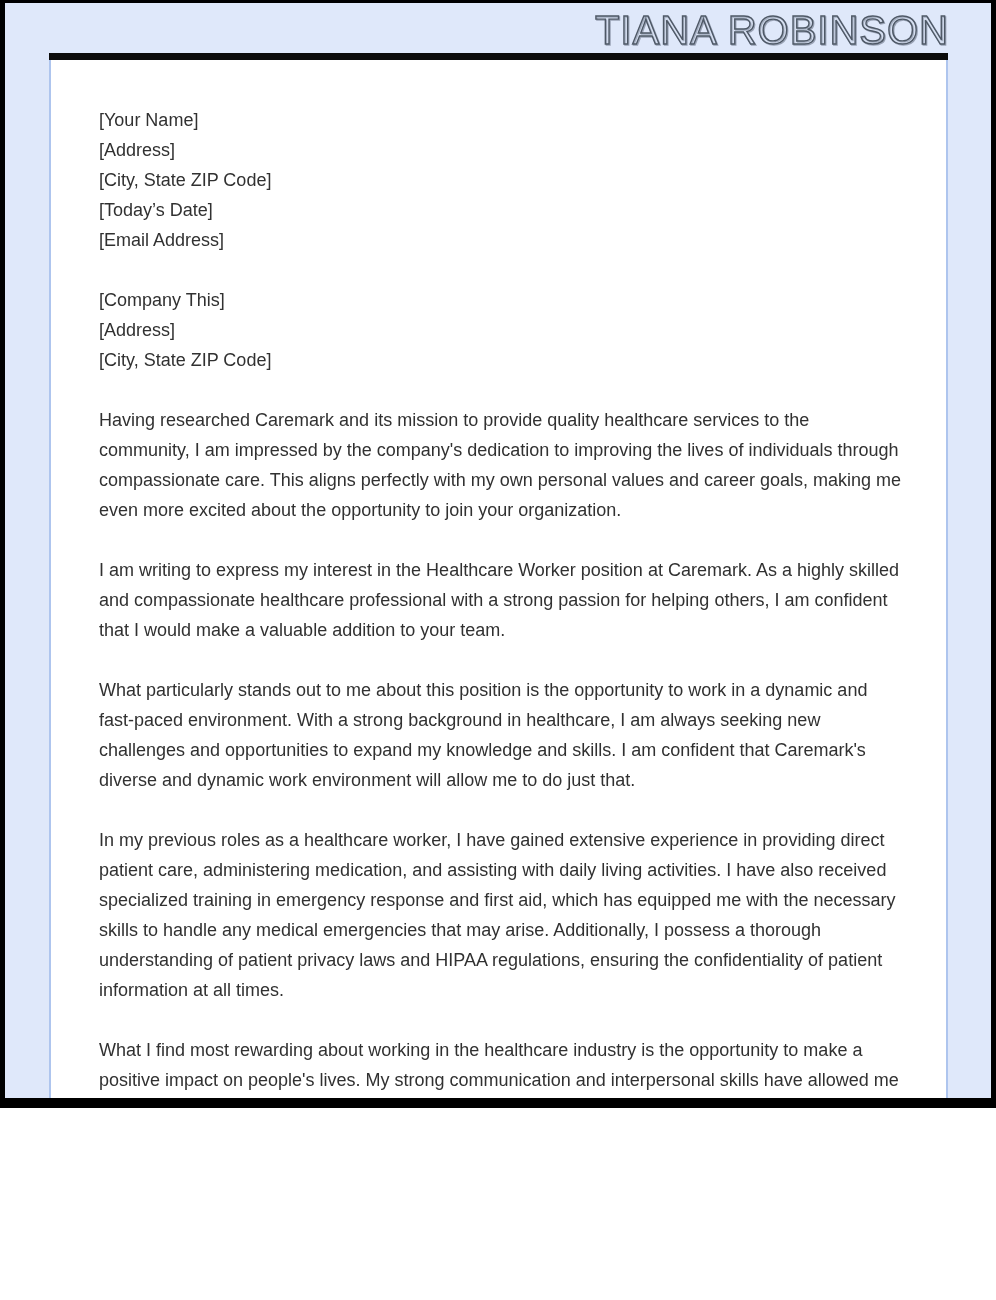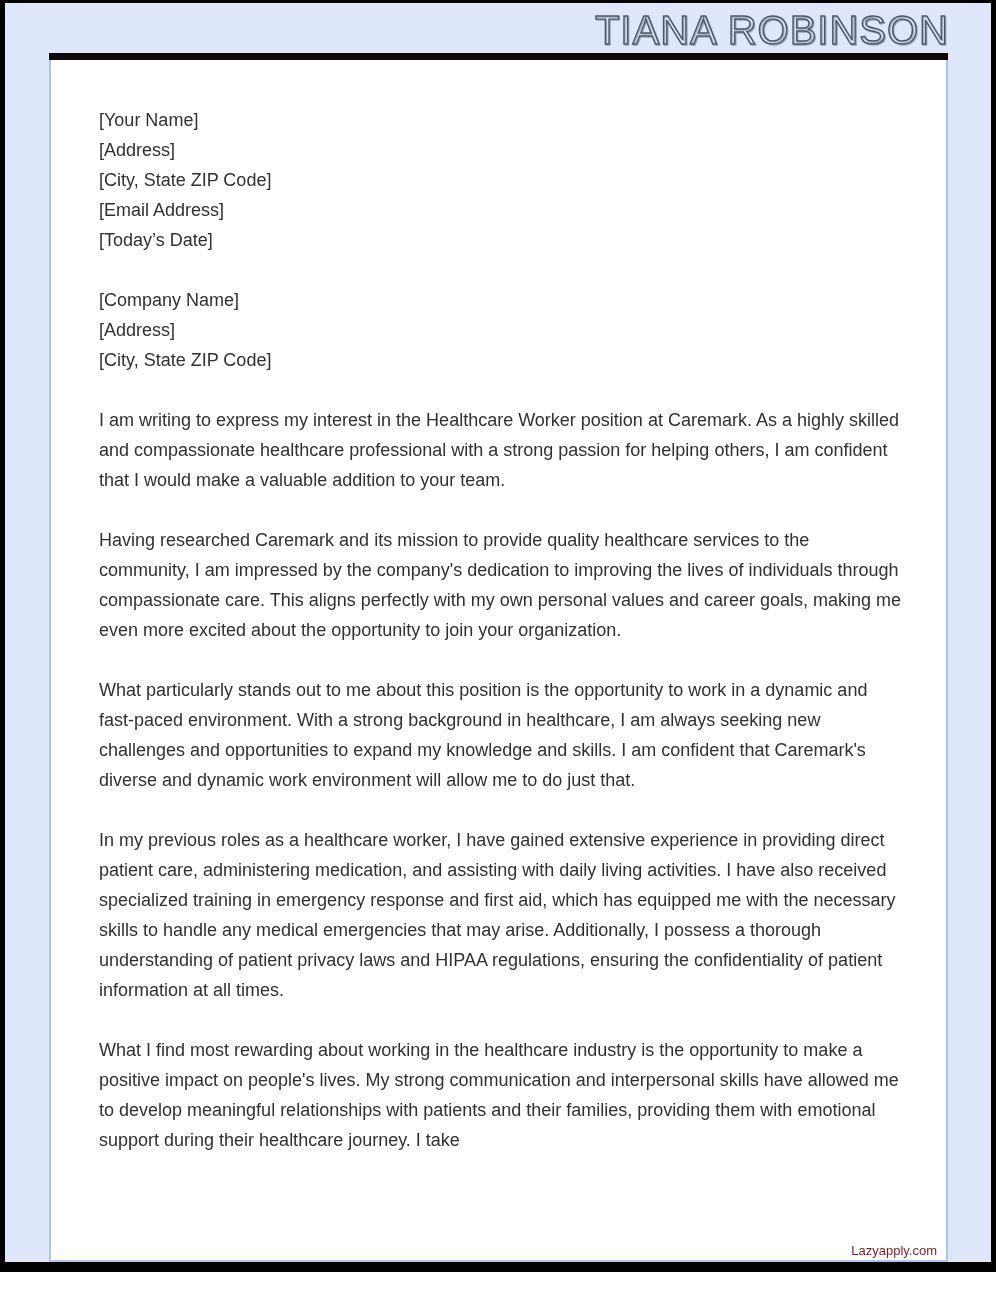--- a/index.html
+++ b/index.html
@@ -5,21 +5,21 @@
   html, body {
     margin: 0;
     padding: 0;
     background: #ffffff;
     font-family: "Liberation Sans", sans-serif;
   }
 
   .frame {
     position: relative;
     width: 996px;
-    height: 1272px;
+    height: 1108px;
     box-sizing: border-box;
     border-style: solid;
     border-color: #000000;
     border-width: 3px 5px 10px 5px;
     background: #dfe8fa;
     overflow: hidden;
   }
 
   .header-name {
     position: absolute;
@@ -90,34 +90,34 @@
     <div class="page-topbar"></div>
 
     <div class="page-body">
 
       <div class="letter">
 
         <div class="block">
             <div class="line">[Your Name]</div>
             <div class="line">[Address]</div>
             <div class="line">[City, State ZIP Code]</div>
+            <div class="line">[Today’s Date]</div>
             <div class="line">[Email Address]</div>
-            <div class="line">[Today’s Date]</div>
           </div>
 
         <div class="block">
-            <div class="line">[Company Name]</div>
+            <div class="line">[Company This]</div>
             <div class="line">[Address]</div>
             <div class="line">[City, State ZIP Code]</div>
           </div>
 
 
         <div>
+            <p class="para">Having researched Caremark and its mission to provide quality healthcare services to the community, I am impressed by the company's dedication to improving the lives of individuals through compassionate care. This aligns perfectly with my own personal values and career goals, making me even more excited about the opportunity to join your organization.</p>
             <p class="para">I am writing to express my interest in the Healthcare Worker position at Caremark. As a highly skilled and compassionate healthcare professional with a strong passion for helping others, I am confident that I would make a valuable addition to your team.</p>
-            <p class="para">Having researched Caremark and its mission to provide quality healthcare services to the community, I am impressed by the company's dedication to improving the lives of individuals through compassionate care. This aligns perfectly with my own personal values and career goals, making me even more excited about the opportunity to join your organization.</p>
             <p class="para">What particularly stands out to me about this position is the opportunity to work in a dynamic and fast-paced environment. With a strong background in healthcare, I am always seeking new challenges and opportunities to expand my knowledge and skills. I am confident that Caremark's diverse and dynamic work environment will allow me to do just that.</p>
             <p class="para">In my previous roles as a healthcare worker, I have gained extensive experience in providing direct patient care, administering medication, and assisting with daily living activities. I have also received specialized training in emergency response and first aid, which has equipped me with the necessary skills to handle any medical emergencies that may arise. Additionally, I possess a thorough understanding of patient privacy laws and HIPAA regulations, ensuring the confidentiality of patient information at all times.</p>
             <p class="para">What I find most rewarding about working in the healthcare industry is the opportunity to make a positive impact on people's lives. My strong communication and interpersonal skills have allowed me to develop meaningful relationships with patients and their families, providing them with emotional support during their healthcare journey. I take</p>
           </div>
 
       </div>
 
       <div class="watermark">Lazyapply.com</div>
 
     </div>

